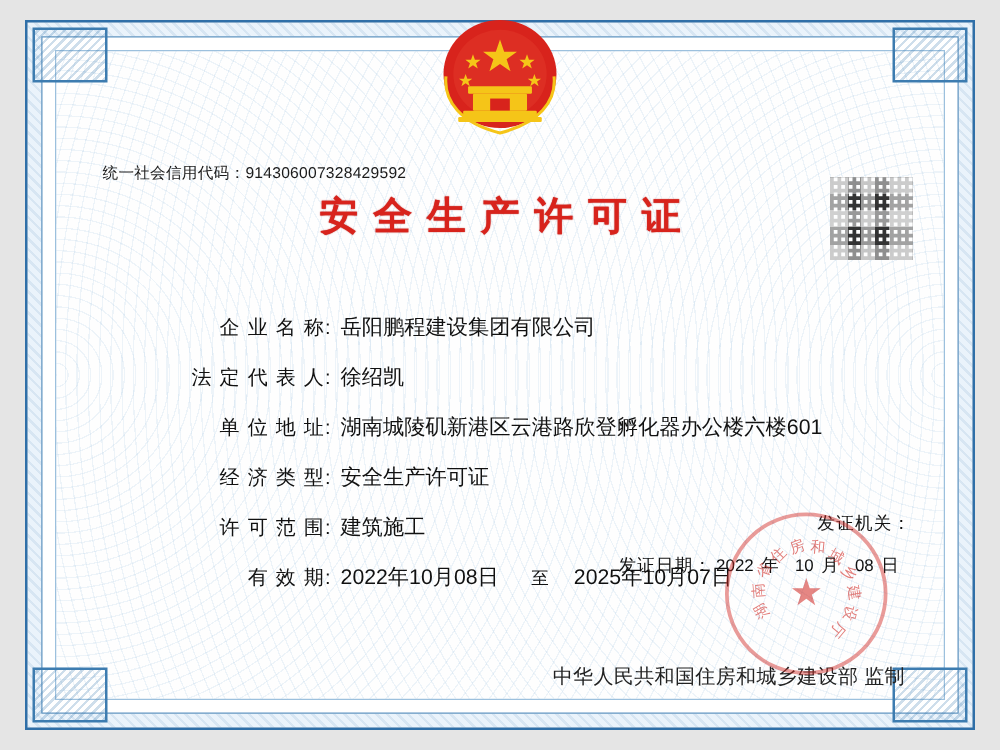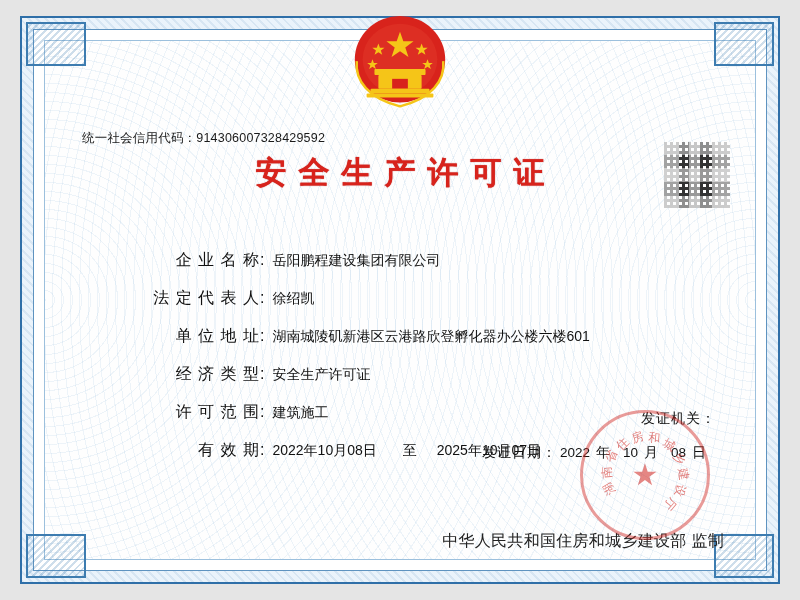--- a/index.html
+++ b/index.html
@@ -191,32 +191,32 @@
     letter-spacing: 1px;
     color: #111;
     white-space: nowrap;
   }
   .field-colon {
     flex: 0 0 auto;
     padding-right: 8px;
     font-size: 16px;
   }
   .field-value {
-    font-size: 14px;
+    font-size: 17px;
     color: #111;
     white-space: nowrap;
   }
   .valid-mid {
     padding: 0 20px 0 26px;
     font-size: 14px;
   }
 
   .issuer-block {
     position: absolute;
-    right: 24px;
+    right: 11px;
     top: 300px;
     text-align: left;
   }
   .issuer-row {
     display: flex;
     align-items: baseline;
     margin-bottom: 16px;
     font-size: 14px;
     color: #111;
     justify-content: flex-end;

